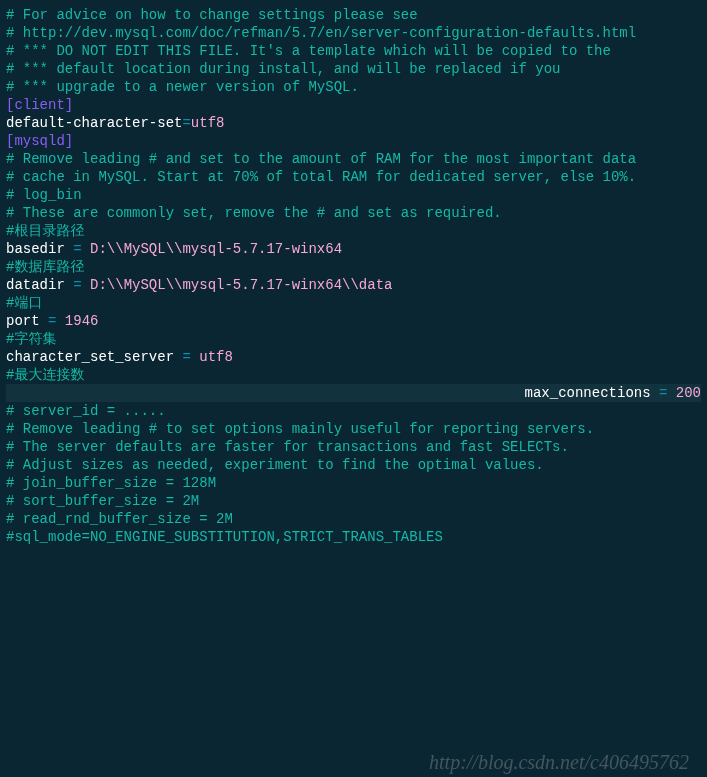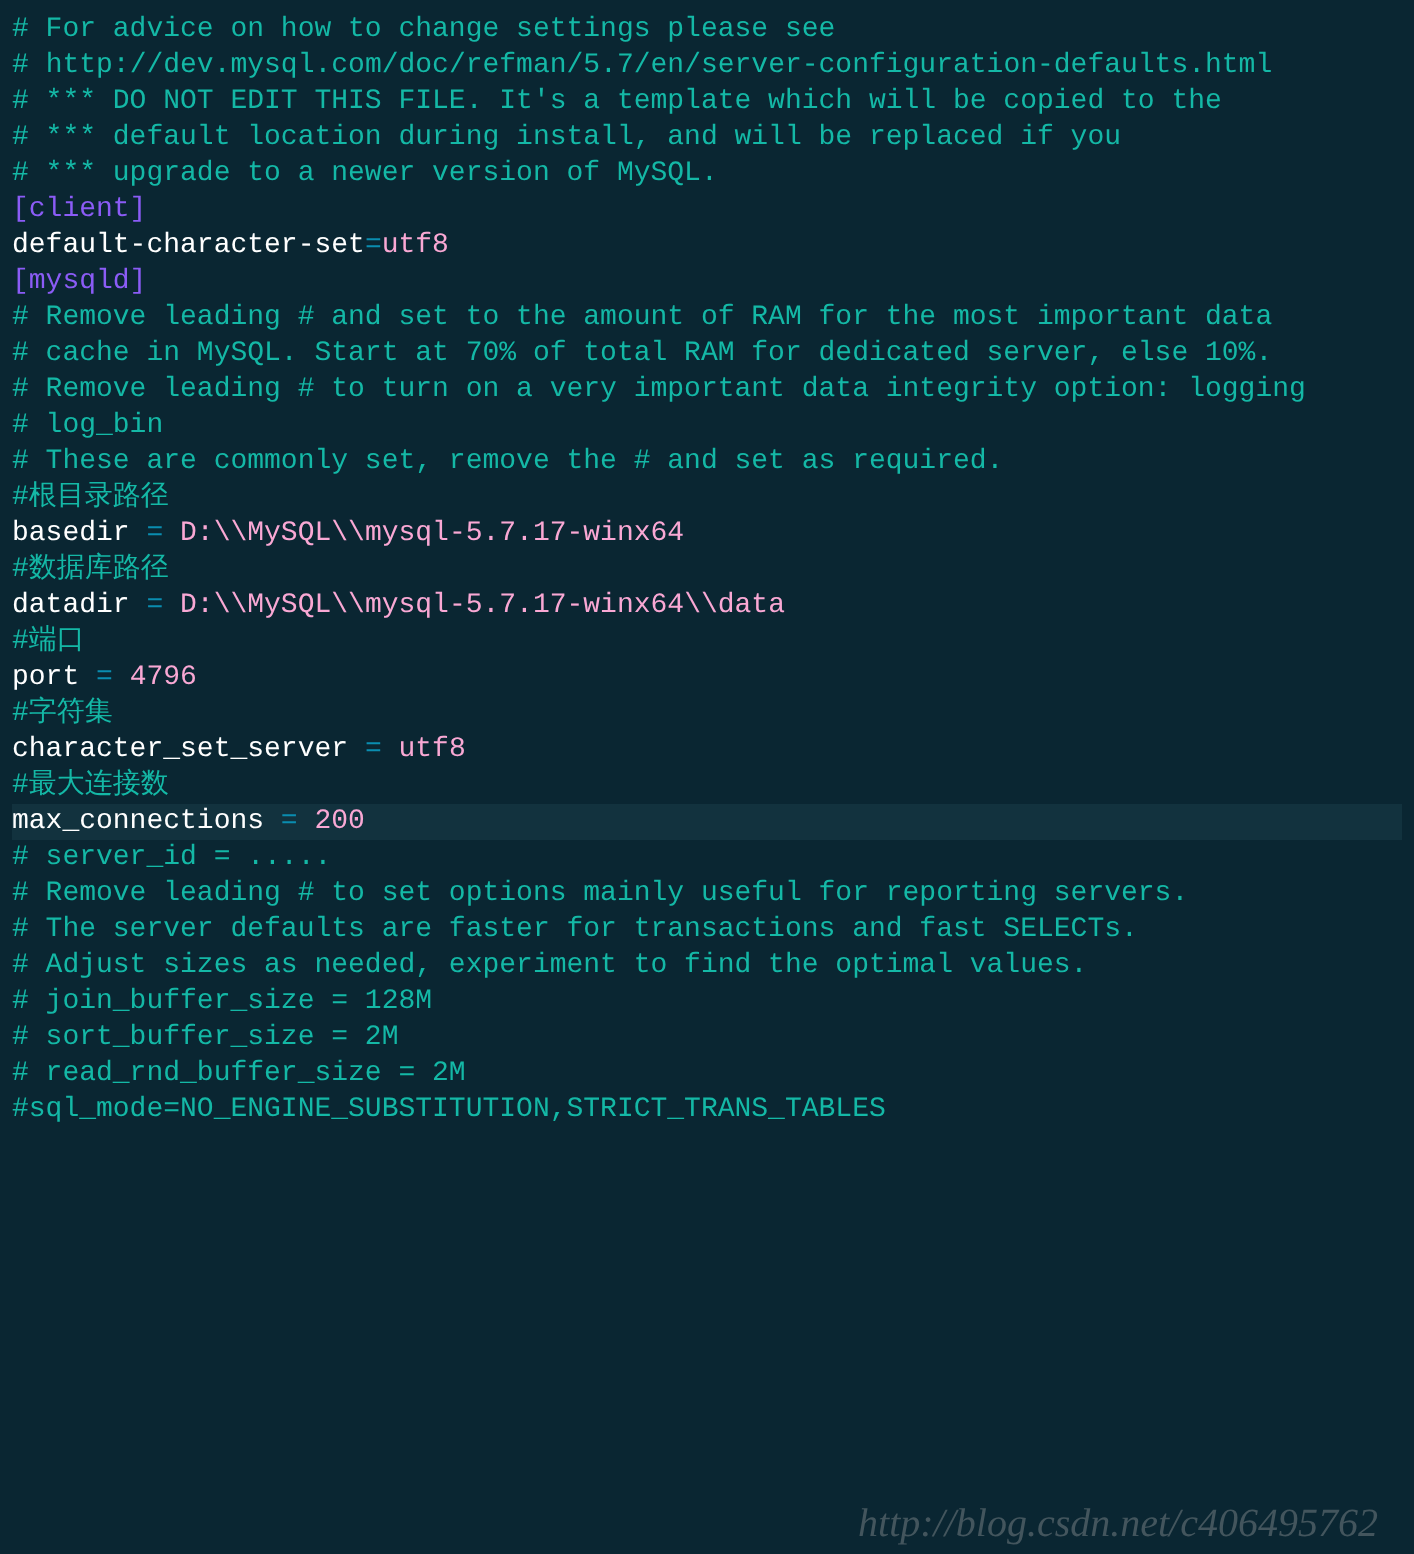--- a/index.html
+++ b/index.html
@@ -14,21 +14,21 @@
       height: 777px;
       overflow: hidden;
       position: relative;
     }
     .line { white-space: pre; }
     .comment { color: #14b8a6; }
     .section { color: #8b5cf6; }
     .key { color: #ffffff; }
     .eq { color: #0a8db0; }
     .value { color: #f9a8d4; }
-    .highlight-line { background: #12323e; }
+    .highlight-line { background: #12323e; text-align: right; }
     .url { }
     .watermark {
       position: absolute;
       right: 18px;
       bottom: 6px;
       color: #4a5b62;
       font-size: 20px;
       font-style: italic;
       font-family: "Times New Roman", serif;
       opacity: 0.9;
@@ -45,30 +45,29 @@
   <div class="line comment"># *** upgrade to a newer version of MySQL.</div>
   <div class="line"></div>
   <div class="line section">[client]</div>
   <div class="line"><span class="key">default-character-set</span><span class="eq">=</span><span class="value">utf8</span></div>
   <div class="line"></div>
   <div class="line section">[mysqld]</div>
   <div class="line"></div>
   <div class="line comment"># Remove leading # and set to the amount of RAM for the most important data</div>
   <div class="line comment"># cache in MySQL. Start at 70% of total RAM for dedicated server, else 10%.</div>
   <div class="line"></div>
-  <div class="line comment"># Remove leading # to turn on a very important data integrity option: logging</div>
   <div class="line comment"># log_bin</div>
   <div class="line"></div>
   <div class="line comment"># These are commonly set, remove the # and set as required.</div>
   <div class="line comment">#根目录路径</div>
   <div class="line"><span class="key">basedir </span><span class="eq">=</span><span class="value"> D:\\MySQL\\mysql-5.7.17-winx64</span></div>
   <div class="line comment">#数据库路径</div>
   <div class="line"><span class="key">datadir </span><span class="eq">=</span><span class="value"> D:\\MySQL\\mysql-5.7.17-winx64\\data</span></div>
   <div class="line comment">#端口</div>
-  <div class="line"><span class="key">port </span><span class="eq">=</span><span class="value"> 4796</span></div>
+  <div class="line"><span class="key">port </span><span class="eq">=</span><span class="value"> 1946</span></div>
   <div class="line comment">#字符集</div>
   <div class="line"><span class="key">character_set_server </span><span class="eq">=</span><span class="value"> utf8</span></div>
   <div class="line comment">#最大连接数</div>
   <div class="line highlight-line"><span class="key">max_connections </span><span class="eq">=</span><span class="value"> 200</span></div>
   <div class="line comment"># server_id = .....</div>
   <div class="line"></div>
   <div class="line"></div>
   <div class="line comment"># Remove leading # to set options mainly useful for reporting servers.</div>
   <div class="line comment"># The server defaults are faster for transactions and fast SELECTs.</div>
   <div class="line comment"># Adjust sizes as needed, experiment to find the optimal values.</div>

